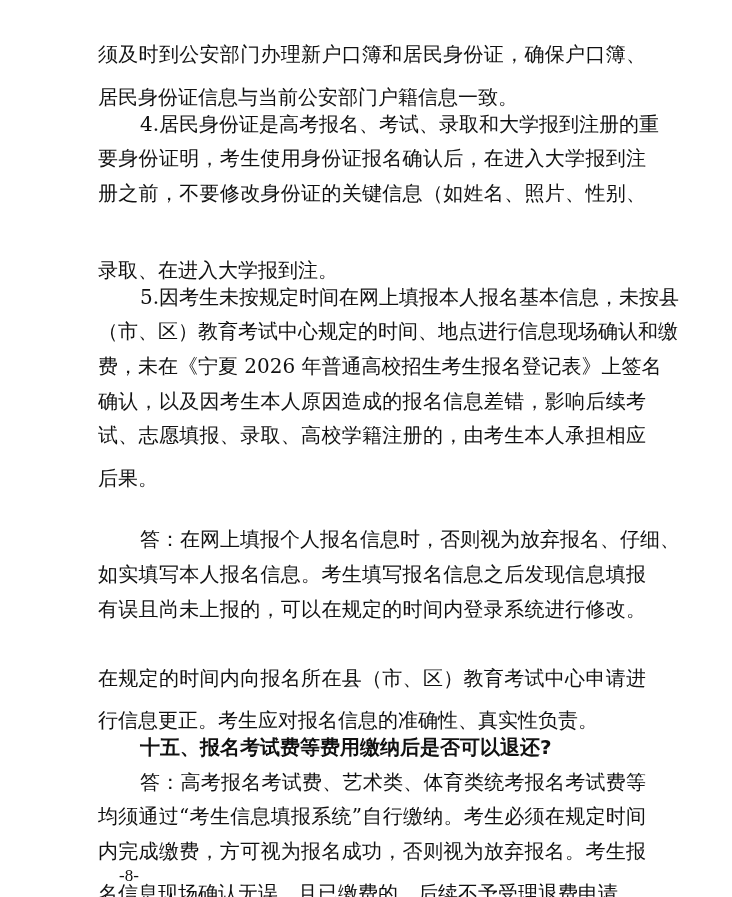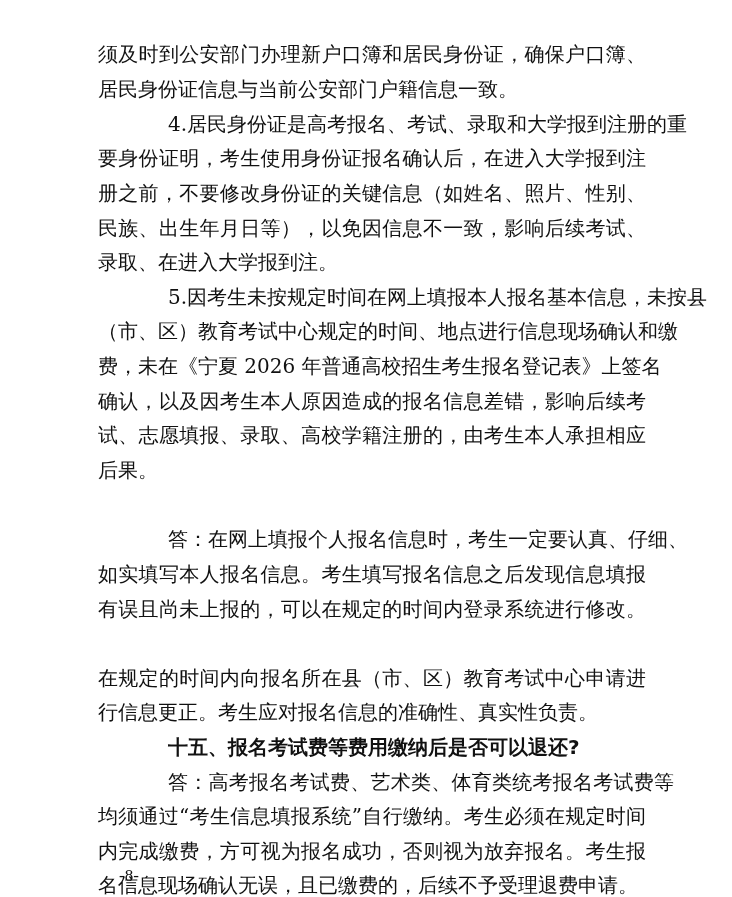--- a/index.html
+++ b/index.html
@@ -2,45 +2,44 @@
 <html><head>
 <meta charset="utf-8">
 <style>
   html, body { margin: 0; padding: 0; background: #ffffff; }
   body { width: 732px; height: 897px; position: relative; overflow: hidden;
          font-family: "DejaVu Serif", "Liberation Serif", serif; color: #111; }
   .page { position: absolute; left: 0; top: 0; width: 732px; height: 897px; }
   .line { position: absolute; left: 98px; width: 548px; height: 30px;
           font-size: 20px; line-height: 30px; white-space: nowrap;
           text-align: justify; text-align-last: justify; }
-  .line.last { text-align-last: left; }
-  .line.indent { left: 140px; width: 506px; margin-left: 28px; }
+  .line.last { text-align-last: left; margin-top: 8px; }
+  .line.indent { left: 140px; width: 506px; }
   .line.heading { font-family: "DejaVu Sans", "Liberation Sans", sans-serif;
                   font-weight: bold; text-align-last: left; }
   .pagenum { position: absolute; left: 119px; top: 866px; font-size: 17px;
              font-family: "Liberation Serif", serif; line-height: 20px; }
 </style>
 </head>
 <body>
 
 <div class="page">
   <div class="line" style="top:39px">须及时到公安部门办理新户口簿和居民身份证，确保户口簿、</div>
   <div class="line last" style="top:74px">居民身份证信息与当前公安部门户籍信息一致。</div>
   <div class="line indent" style="top:109px">4.居民身份证是高考报名、考试、录取和大学报到注册的重</div>
   <div class="line" style="top:143px">要身份证明，考生使用身份证报名确认后，在进入大学报到注</div>
   <div class="line" style="top:178px">册之前，不要修改身份证的关键信息（如姓名、照片、性别、</div>
-  <div class="line" style="top:213px">民族、出生年月日等），以免因信息不一致，影响后续考试、</div>
   <div class="line last" style="top:247px">录取、在进入大学报到注。</div>
   <div class="line indent" style="top:282px">5.因考生未按规定时间在网上填报本人报名基本信息，未按县</div>
   <div class="line" style="top:316px">（市、区）教育考试中心规定的时间、地点进行信息现场确认和缴</div>
   <div class="line" style="top:351px">费，未在《宁夏 2026 年普通高校招生考生报名登记表》上签名</div>
   <div class="line" style="top:386px">确认，以及因考生本人原因造成的报名信息差错，影响后续考</div>
   <div class="line" style="top:420px">试、志愿填报、录取、高校学籍注册的，由考生本人承担相应</div>
   <div class="line last" style="top:455px">后果。</div>
-  <div class="line indent" style="top:524px">答：在网上填报个人报名信息时，考生一定要认真、仔细、</div>
+  <div class="line indent" style="top:524px">答：在网上填报个人报名信息时，否则视为放弃报名、仔细、</div>
   <div class="line" style="top:559px">如实填写本人报名信息。考生填写报名信息之后发现信息填报</div>
   <div class="line" style="top:594px">有误且尚未上报的，可以在规定的时间内登录系统进行修改。</div>
   <div class="line" style="top:663px">在规定的时间内向报名所在县（市、区）教育考试中心申请进</div>
   <div class="line last" style="top:697px">行信息更正。考生应对报名信息的准确性、真实性负责。</div>
   <div class="line indent heading" style="top:732px">十五、报名考试费等费用缴纳后是否可以退还?</div>
   <div class="line indent" style="top:767px">答：高考报名考试费、艺术类、体育类统考报名考试费等</div>
   <div class="line" style="top:801px">均须通过“考生信息填报系统”自行缴纳。考生必须在规定时间</div>
   <div class="line" style="top:836px">内完成缴费，方可视为报名成功，否则视为放弃报名。考生报</div>
   <div class="line last" style="top:870px">名信息现场确认无误，且已缴费的，后续不予受理退费申请。</div>
   <div class="pagenum">-8-</div>

